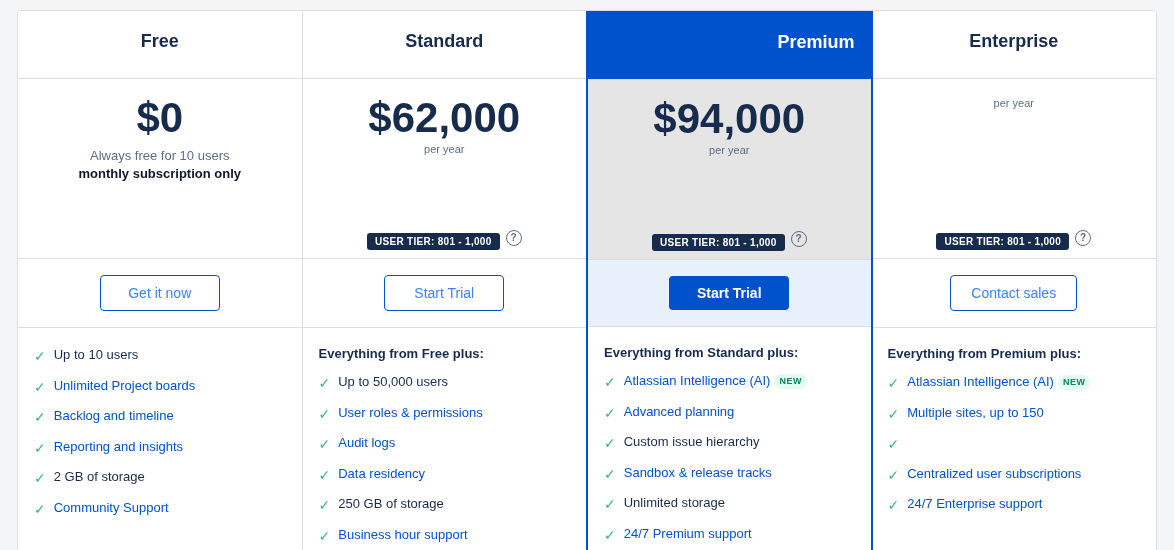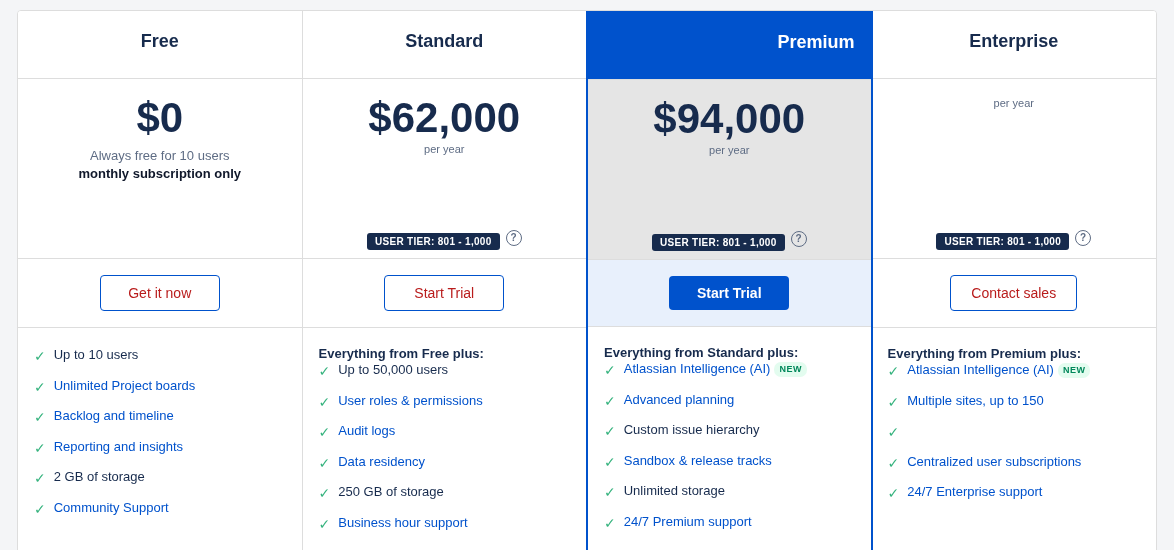--- a/index.html
+++ b/index.html
@@ -138,39 +138,39 @@
       padding: 9px 20px;
       border-radius: 4px;
       font-size: 14px;
       font-weight: 500;
       cursor: pointer;
       min-width: 120px;
       text-align: center;
     }
     .btn-outline-blue {
       border: 1.5px solid #0052cc;
-      color: #b91c1c;
+      color: #3b82f6;
       background: #fff;
     }
     .btn-solid-blue {
       background: #0052cc;
       color: #fff;
       border: none;
       font-weight: 700;
     }
     .features-area {
       padding: 18px 16px;
       background: #fff;
       flex: 1;
     }
     .features-title {
       font-size: 13px;
       font-weight: 700;
       color: #172b4d;
-      margin-bottom: 0;
+      margin-bottom: 12px;
     }
     .feature-item {
       display: flex;
       align-items: flex-start;
       gap: 8px;
       margin-bottom: 10px;
       font-size: 13px;
       color: #172b4d;
       line-height: 1.4;
     }

